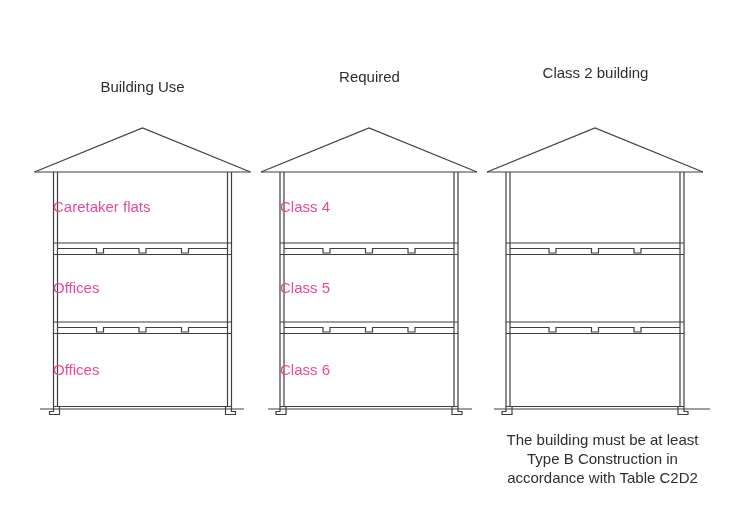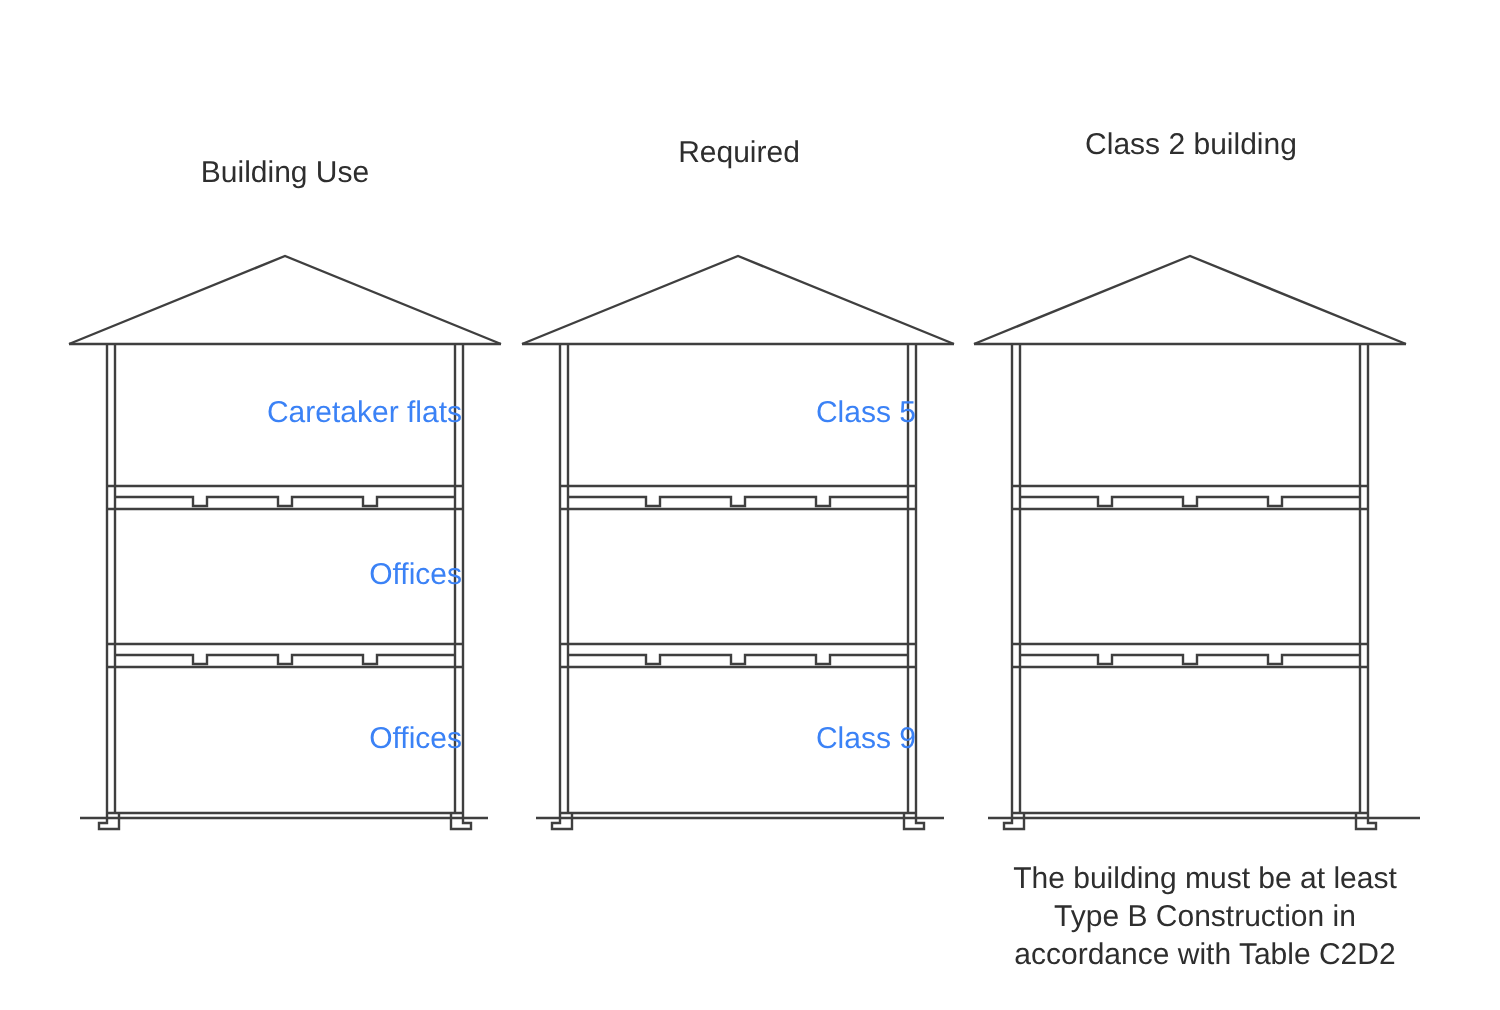--- a/index.html
+++ b/index.html
@@ -31,23 +31,23 @@
     color: #2e2e2e;
   }
   .caption.c1 { left: 32px;  top: 53px; }
   .caption.c2 { left: 259px; top: 43px; }
   .caption.c3 { left: 485px; top: 39px; }
   .floor-label {
     position: absolute;
     width: 178px;
     height: 20px;
     line-height: 20px;
-    text-align: right;
+    text-align: left;
     font-size: 15px;
-    color: #3b82f6;
+    color: #ec4899;
   }
   .bx1 { left: 53px; }
   .bx2 { left: 280px; }
   .bx3 { left: 506px; }
   .fy1 { top: 173px; }
   .fy2 { top: 254px; }
   .fy3 { top: 336px; }
   .footnote {
     position: absolute;
     left: 450px;
@@ -111,22 +111,23 @@
   </div>
 
   <div class="caption c3">
     <div>Class 2 building</div>
   </div>
 
   <div class="floor-label bx1 fy1">Caretaker flats</div>
   <div class="floor-label bx1 fy2">Offices</div>
   <div class="floor-label bx1 fy3">Offices</div>
 
-  <div class="floor-label bx2 fy1">Class 5</div>
-  <div class="floor-label bx2 fy3">Class 9</div>
+  <div class="floor-label bx2 fy1">Class 4</div>
+  <div class="floor-label bx2 fy2">Class 5</div>
+  <div class="floor-label bx2 fy3">Class 6</div>
 
   <div class="floor-label bx3 fy1"></div>
   <div class="floor-label bx3 fy2"></div>
   <div class="floor-label bx3 fy3"></div>
 
   <div class="footnote">
     <div>The building must be at least</div>
     <div>Type B Construction in</div>
     <div>accordance with Table C2D2</div>
   </div>

